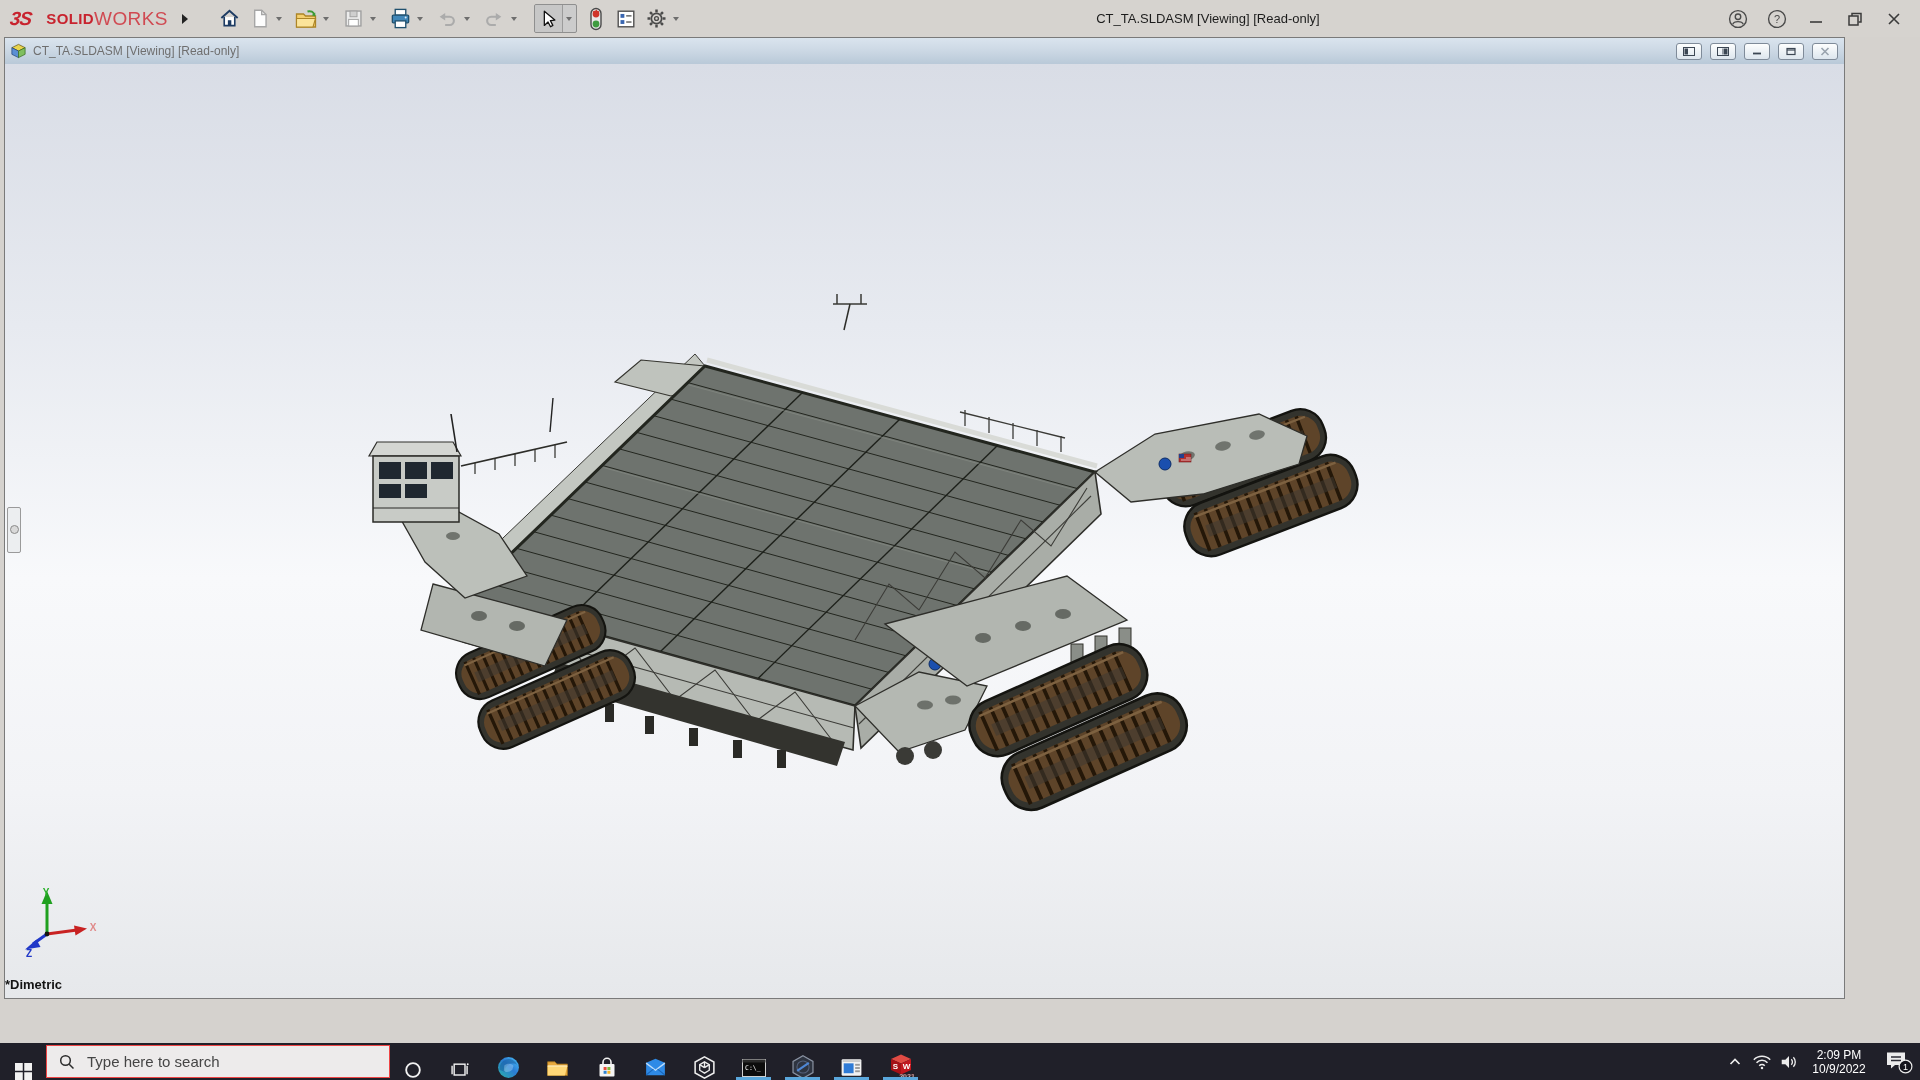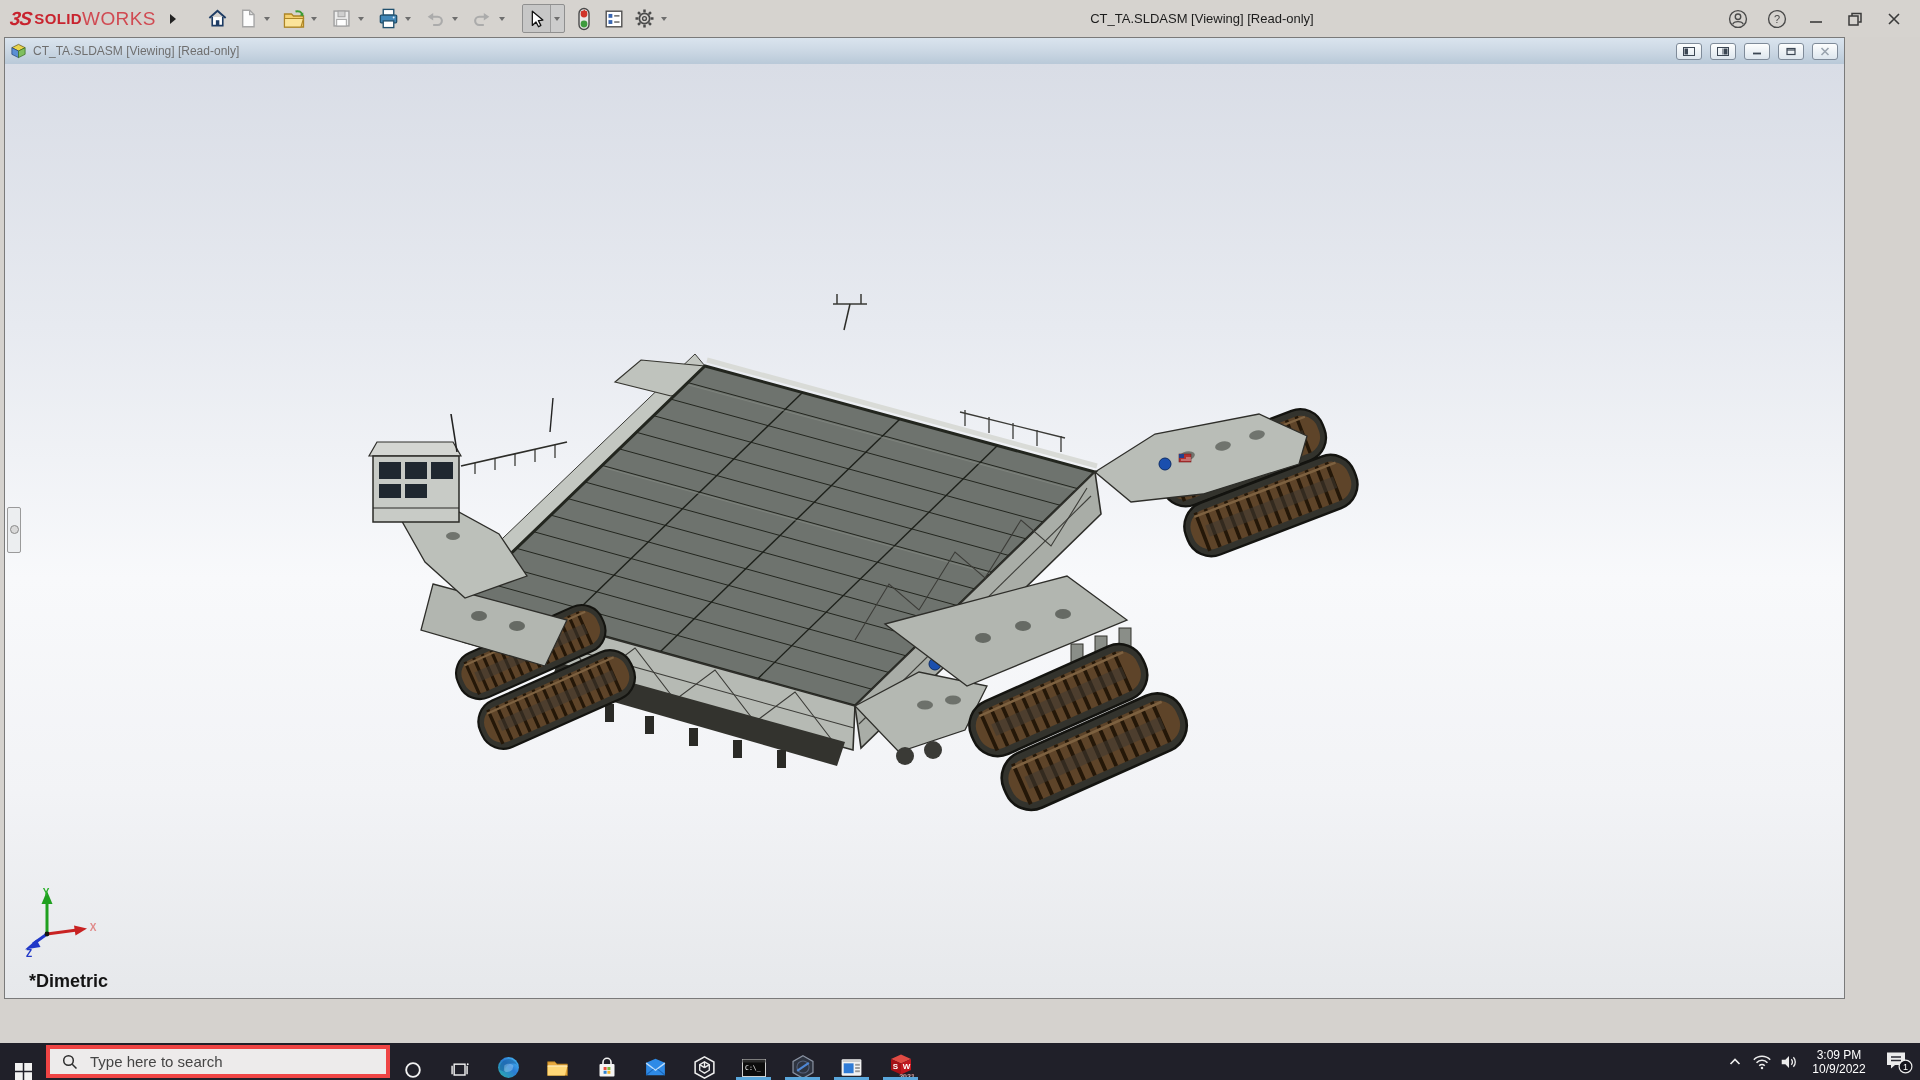--- a/index.html
+++ b/index.html
@@ -11,21 +11,21 @@
   
   .titlebar{
     position:absolute;top:0;left:0;width:1920px;height:37px;
     background:#d6d3cf;display:flex;align-items:center;z-index:30;
   }
   .brand{display:flex;align-items:center;margin-left:10px;}
   .brand-glyph{
     font-style:italic;font-weight:bold;font-size:19px;color:#c8232e;
     letter-spacing:-1px;margin-right:3px;transform:skewX(-8deg);
   }
-  .brand-bold{font-weight:bold;font-size:15px;color:#c8232e;letter-spacing:.4px;}
+  .brand-bold{font-weight:bold;font-size:15px;color:#c8232e;letter-spacing:.4px;margin-left:12px;}
   .brand-light{font-weight:normal;font-size:19px;color:#d04a52;letter-spacing:.4px;}
   .flyout{width:0;height:0;border-top:5px solid transparent;border-bottom:5px solid transparent;
     border-left:6px solid #222;margin-left:14px;}
   .toolbar{display:flex;align-items:center;margin-left:28px;}
   .tool{width:27px;height:27px;display:flex;align-items:center;justify-content:center;border-radius:2px;}
   .tool + .tool{margin-left:3px;}
   .caret-cell{width:13px;height:27px;display:flex;align-items:center;justify-content:center;margin-right:7px;}
   .caret{width:0;height:0;border-left:3.5px solid transparent;border-right:3.5px solid transparent;border-top:4px solid #6e6e6e;}
   .pressed-group{display:flex;align-items:center;border:1px solid #8f8f8f;background:#cccccc;border-radius:2px;margin-left:6px;margin-right:6px;}
   .pressed-group .caret-cell{border-left:1px solid #9b9b9b;margin-right:0;}
@@ -54,30 +54,30 @@
     background:linear-gradient(to bottom,#d9dde6 0%,#e7eaf0 28%,#f8f9fb 55%,#f2f3f6 78%,#e6e8eb 100%);
     overflow:hidden;
   }
   .model-svg{position:absolute;left:0;top:0;}
   .panel-handle{
     position:absolute;left:2px;top:443px;width:12px;height:44px;
     border:1px solid #9a9a9a;background:#eceef0;border-radius:2px;
   }
   .panel-handle .dot{position:absolute;left:2px;top:17px;width:7px;height:7px;border:1px solid #8a8a8a;border-radius:50%;background:#d9d9d9;}
   .triad{position:absolute;left:16px;bottom:40px;}
-  .view-label{position:absolute;left:24px;bottom:6px;font-size:18px;font-weight:bold;color:#141414;}
+  .view-label{position:absolute;left:0;bottom:6px;font-size:13px;font-weight:bold;color:#141414;}
   
   .taskbar{
     position:absolute;left:0;bottom:0;width:1920px;height:37px;
     background:#202029;display:flex;align-items:center;z-index:40;
   }
   .tb-slot{height:37px;display:flex;align-items:flex-end;justify-content:center;position:relative;}
   .start{width:46px;}
   .searchbox{
-    width:344px;height:33px;background:#edebeb;border:4px solid #ef4444;box-sizing:border-box;
+    width:344px;height:33px;background:#edebeb;border:1px solid #ef4444;box-sizing:border-box;
     display:flex;align-items:center;gap:10px;padding-left:12px;
   }
   .searchbox input{
     border:none;outline:none;background:transparent;font-size:15px;color:#202020;
     font-family:"Liberation Sans",sans-serif;width:270px;
   }
   .searchbox input::placeholder{color:#454545;opacity:1;}
   .appslot{width:49px;}
   .underline{position:absolute;left:7px;right:7px;bottom:0;height:3px;background:#5aa7dc;}
   .tray{margin-left:auto;display:flex;align-items:center;height:37px;}
@@ -579,21 +579,21 @@
       </svg>
     </div>
     <div class="trayslot">
       <svg width="20" height="18" viewBox="0 0 22 18">
         <polygon points="3,6.5 7,6.5 11,2.5 11,15.5 7,11.5 3,11.5" fill="#ececec"></polygon>
         <path d="M13.5 6 a4.2 4.2 0 0 1 0 6" fill="none" stroke="#ececec" stroke-width="1.5"></path>
         <path d="M15.8 3.8 a7.5 7.5 0 0 1 0 10.4" fill="none" stroke="#ececec" stroke-width="1.5"></path>
       </svg>
     </div>
     <div class="clock">
-      <span>3:09 PM</span>
+      <span>2:09 PM</span>
       <span>10/9/2022</span>
     </div>
     <div class="trayslot notif">
       <svg width="30" height="26" viewBox="0 0 30 26">
         <path d="M4 3.5 h18 v12.5 h-10 l-4 3.4 v-3.4 h-4 Z" fill="#ececec"></path>
         <path d="M8 8 h10 M8 11.5 h10" stroke="#2a2a33" stroke-width="1.4"></path>
         <circle cx="22.5" cy="17.5" r="6.4" fill="#14141c" stroke="#ececec" stroke-width="1.2"></circle>
         <text x="22.5" y="21" text-anchor="middle" font-size="9" fill="#ffffff" font-family="Liberation Sans, sans-serif">1</text>
       </svg>
     </div>

